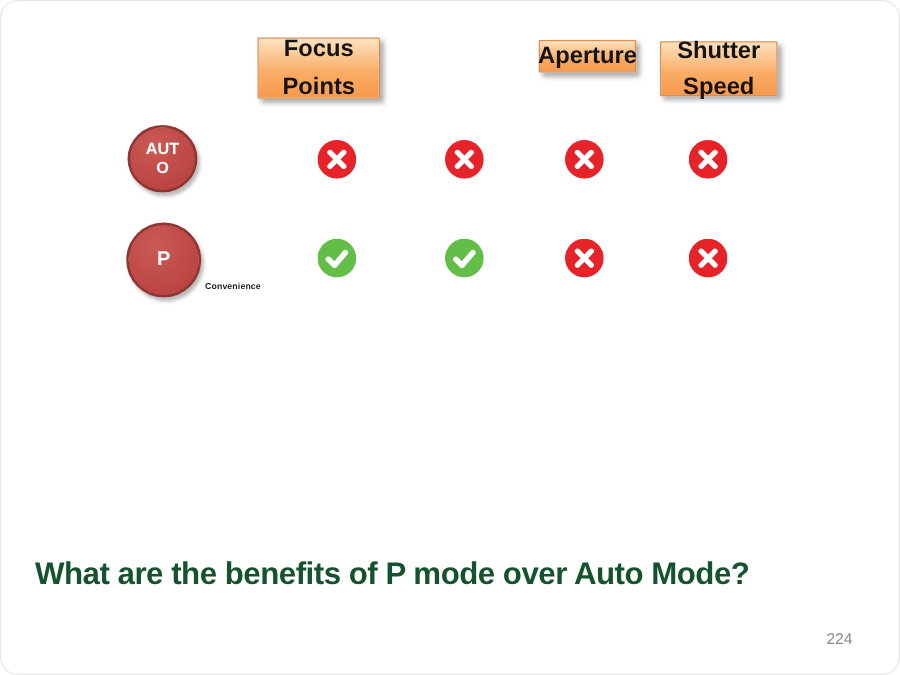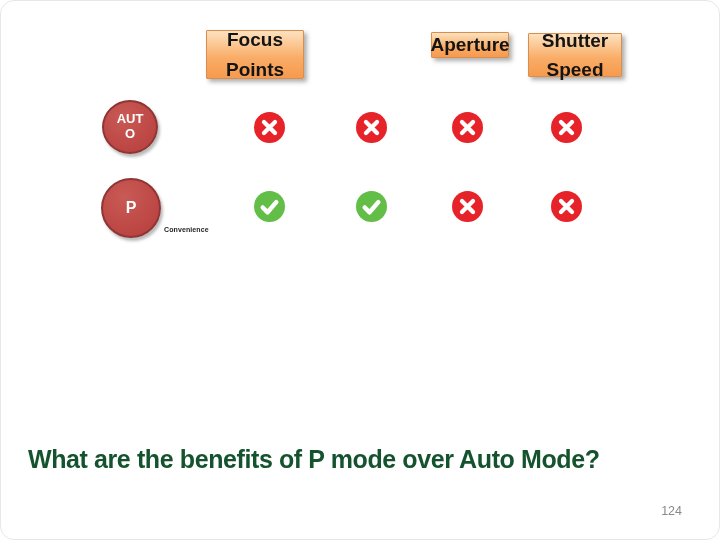--- a/index.html
+++ b/index.html
@@ -160,15 +160,15 @@
       </svg>
     </div>
   <div class="cell row-1 col-3">
       <svg viewBox="0 0 32 32">
         <circle cx="16" cy="16" r="16" fill="#e62329"></circle>
         <path d="M10.3 10.3 L21.7 21.7 M21.7 10.3 L10.3 21.7" stroke="#ffffff" stroke-width="4.4" stroke-linecap="round"></path>
       </svg>
     </div>
 
   <div id="slide-title">What are the benefits of P mode over Auto Mode?</div>
-  <div id="page-number">124</div>
+  <div id="page-number">224</div>
 
 </div>
 
 </body></html>

